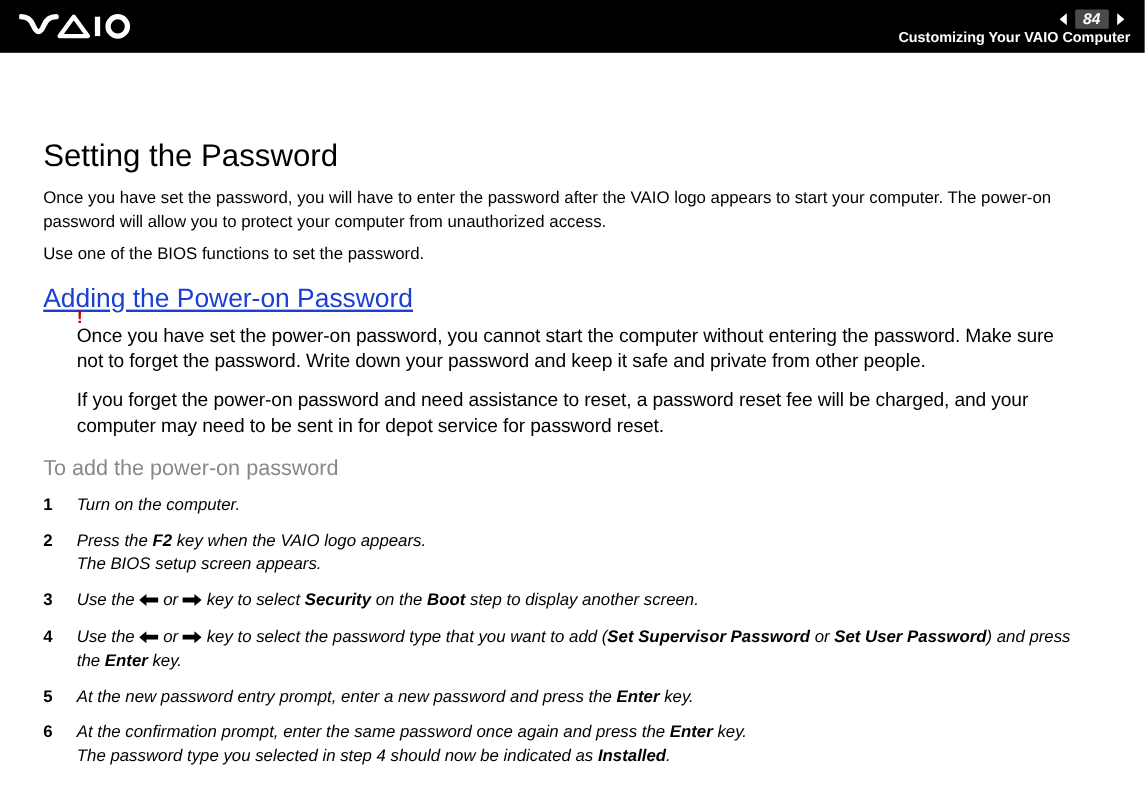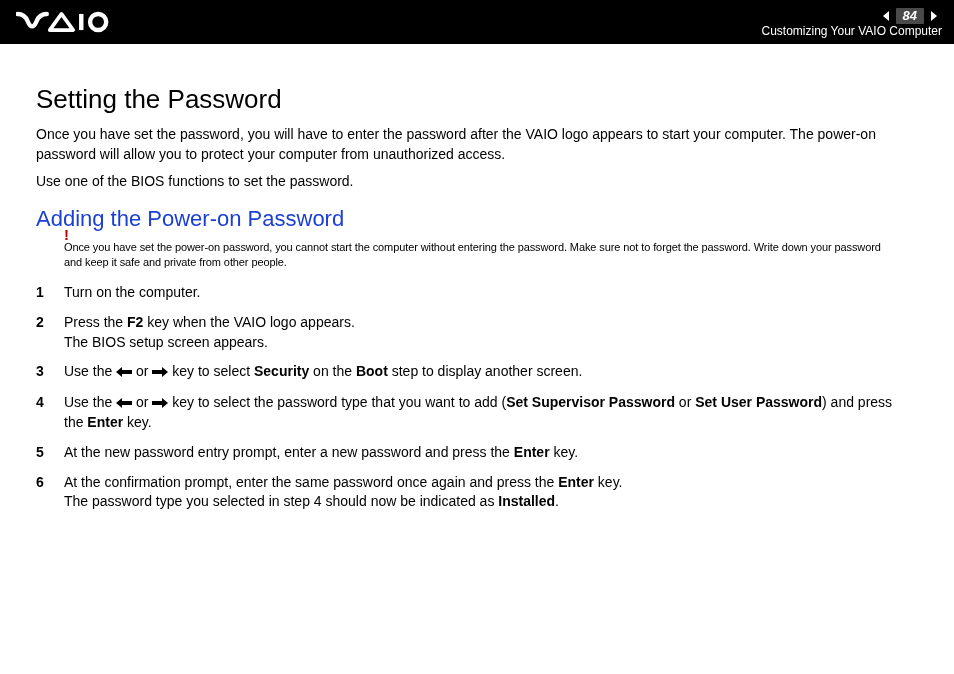--- a/index.html
+++ b/index.html
@@ -5,33 +5,33 @@
     * { box-sizing: border-box; margin: 0; padding: 0; }
     html, body { width: 954px; height: 674px; background: #fff; font-family: Arial, Helvetica, sans-serif; color: #000; }
     .header-bar { width: 100%; height: 44px; background: #000; display: flex; align-items: center; justify-content: space-between; padding: 0 12px 0 16px; }
     .vaio-logo { display: flex; align-items: center; gap: 0; }
     .vaio-logo svg { height: 22px; width: auto; }
     .header-right { display: flex; flex-direction: column; align-items: flex-end; gap: 1px; }
     .page-nav { display: flex; align-items: center; gap: 0; }
     .nav-arrow { width: 18px; height: 14px; display: inline-flex; align-items: center; justify-content: center; cursor: pointer; }
     .nav-arrow svg { width: 12px; height: 12px; fill: #fff; }
     .page-num { background: #4a4a4a; color: #fff; font-style: italic; font-weight: bold; font-size: 13px; padding: 0 7px; line-height: 16px; height: 16px; display: inline-block; border-radius: 1px; }
-    .section-title { color: #fff; font-weight: normal; font-size: 12px; line-height: 1; }
-    .content { padding: 40px 56px 20px 36px; }
+    .section-title { color: #fff; font-weight: bold; font-size: 12px; line-height: 1; }
+    .content { padding: 40px 56px 20px 36px; margin-top: 30px; }
     .h1 { font-size: 26px; font-weight: normal; margin-bottom: 10px; }
     .p { font-size: 14px; line-height: 1.4; margin-bottom: 8px; }
-    .h2 { font-size: 22px; font-weight: normal; color: #1a3fd4; margin-top: 14px; margin-bottom: 8px; }
+    .h2 { font-size: 22px; font-weight: normal; color: #1a3fd4; margin-top: 14px; margin-bottom: 8px; text-decoration: underline; }
     .warn-block { margin-left: 28px; margin-top: 6px; margin-bottom: 14px; position: relative; font-family: "Arial Narrow", Arial, sans-serif; font-stretch: condensed; }
     .warn-icon { position: absolute; left: 0; top: -14px; color: #c00000; font-weight: bold; font-size: 15px; }
-    .warn-p { font-size: 11px; line-height: 1.35; margin-bottom: 10px; letter-spacing: -0.1px; }
+    .warn-p { font-size: 16px; line-height: 1.35; margin-bottom: 10px; letter-spacing: -0.1px; }
     .h3 { font-size: 18px; font-weight: normal; color: #888; margin-top: 6px; margin-bottom: 10px; }
     .steps { list-style: none; counter-reset: step; }
     .steps li { display: flex; align-items: flex-start; margin-bottom: 10px; font-size: 14px; line-height: 1.4; }
     .step-num { font-weight: bold; min-width: 28px; }
-    .step-body { flex: 1; }
+    .step-body { flex: 1; font-style: italic; }
     .step-body b { font-weight: bold; }
     .arrow-inline { display: inline-block; vertical-align: -1px; }
     .arrow-inline svg { width: 16px; height: 10px; fill: #000; }
   </style>
 </head>
 <body>
 
 <div class="header-bar">
   <div class="vaio-logo">
     <svg viewBox="0 0 160 30">
@@ -62,22 +62,24 @@
 <div class="content">
   <h1 class="h1">Setting the Password</h1>
   <p class="p">Once you have set the password, you will have to enter the password after the VAIO logo appears to start your computer. The power-on password will allow you to protect your computer from unauthorized access.</p>
   <p class="p">Use one of the BIOS functions to set the password.</p>
 
   <h2 class="h2">Adding the Power-on Password</h2>
 
   <div class="warn-block">
     <span class="warn-icon">!</span>
     <p class="warn-p">Once you have set the power-on password, you cannot start the computer without entering the password. Make sure not to forget the password. Write down your password and keep it safe and private from other people.</p>
+    <p class="warn-p">If you forget the power-on password and need assistance to reset, a password reset fee will be charged, and your computer may need to be sent in for depot service for password reset.</p>
   </div>
 
+  <h3 class="h3">To add the power-on password</h3>
 
   <ol class="steps">
     <li>
       <span class="step-num">1</span>
       <span class="step-body">
         <span>Turn on the computer.</span>
       </span>
     </li>
     <li>
       <span class="step-num">2</span>

